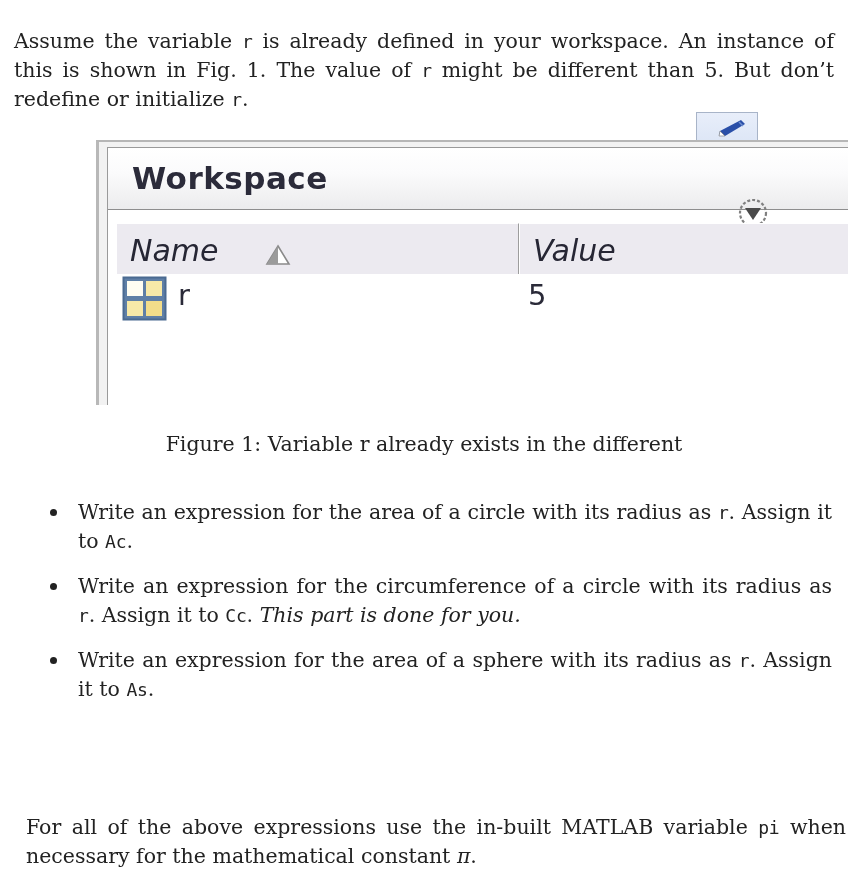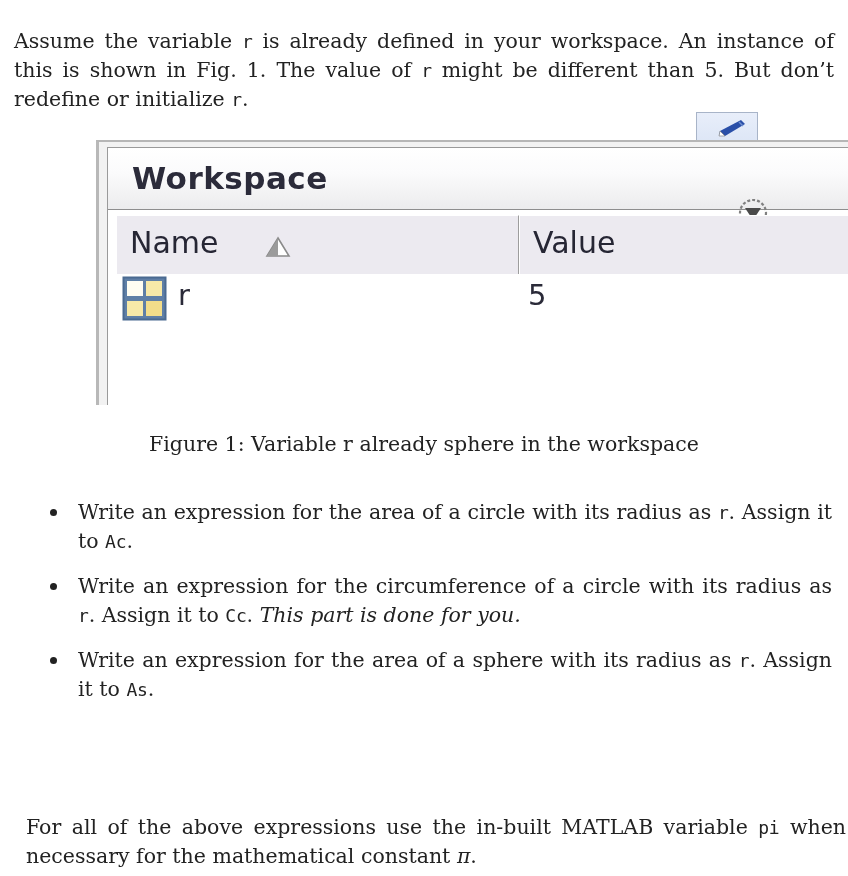--- a/index.html
+++ b/index.html
@@ -148,27 +148,28 @@
   
   .col-header-row {
     position: absolute;
     left: 0;
     top: 63px;
     width: 752px;
     height: 63px;
   }
   .col-header {
     position: absolute;
-    top: 4px;
+    top: 12px;
     height: 63px;
     background: #eceaf0;
     border: 1px solid #ffffff;
     border-right: 1px solid #9d9d9d;
     border-bottom: 2px solid #9d9d9d;
     box-sizing: border-box;
+    font-style: italic;
   }
   .col-header.name-col {
     left: 8px;
     width: 403px;
   }
   .col-header.value-col {
     left: 411px;
     width: 341px;
     border-right: none;
   }
@@ -332,21 +333,21 @@
             </svg>
             <span class="cell-name">r</span>
             <span class="cell-value">5</span>
           </div>
         </div>
 
       </div>
     </div>
   </div>
 
-  <div id="figure-caption">Figure 1: Variable r already sphere in the workspace</div>
+  <div id="figure-caption">Figure 1: Variable r already exists in the different</div>
 
   <div id="task-list">
       <div class="bullet-item"><span class="bullet-dot"></span><span><span>Write an expression for the area of a circle with its radius as </span><span class="tt">r</span><span>. Assign it to </span><span class="tt">Ac</span><span>.</span></span></div>
       <div class="bullet-item"><span class="bullet-dot"></span><span><span>Write an expression for the circumference of a circle with its radius as </span><span class="tt">r</span><span>. Assign it to </span><span class="tt">Cc</span><span>. </span><span class="it">This part is done for you.</span></span></div>
       <div class="bullet-item"><span class="bullet-dot"></span><span><span>Write an expression for the area of a sphere with its radius as </span><span class="tt">r</span><span>. Assign it to </span><span class="tt">As</span><span>.</span></span></div>
     </div>
 
   <p class="para" id="closing-paragraph"><span>For all of the above expressions use the in-built MATLAB variable </span><span class="tt">pi</span><span> when necessary for the mathematical constant </span><span class="math">π</span><span>.</span></p>
 
 </div>

